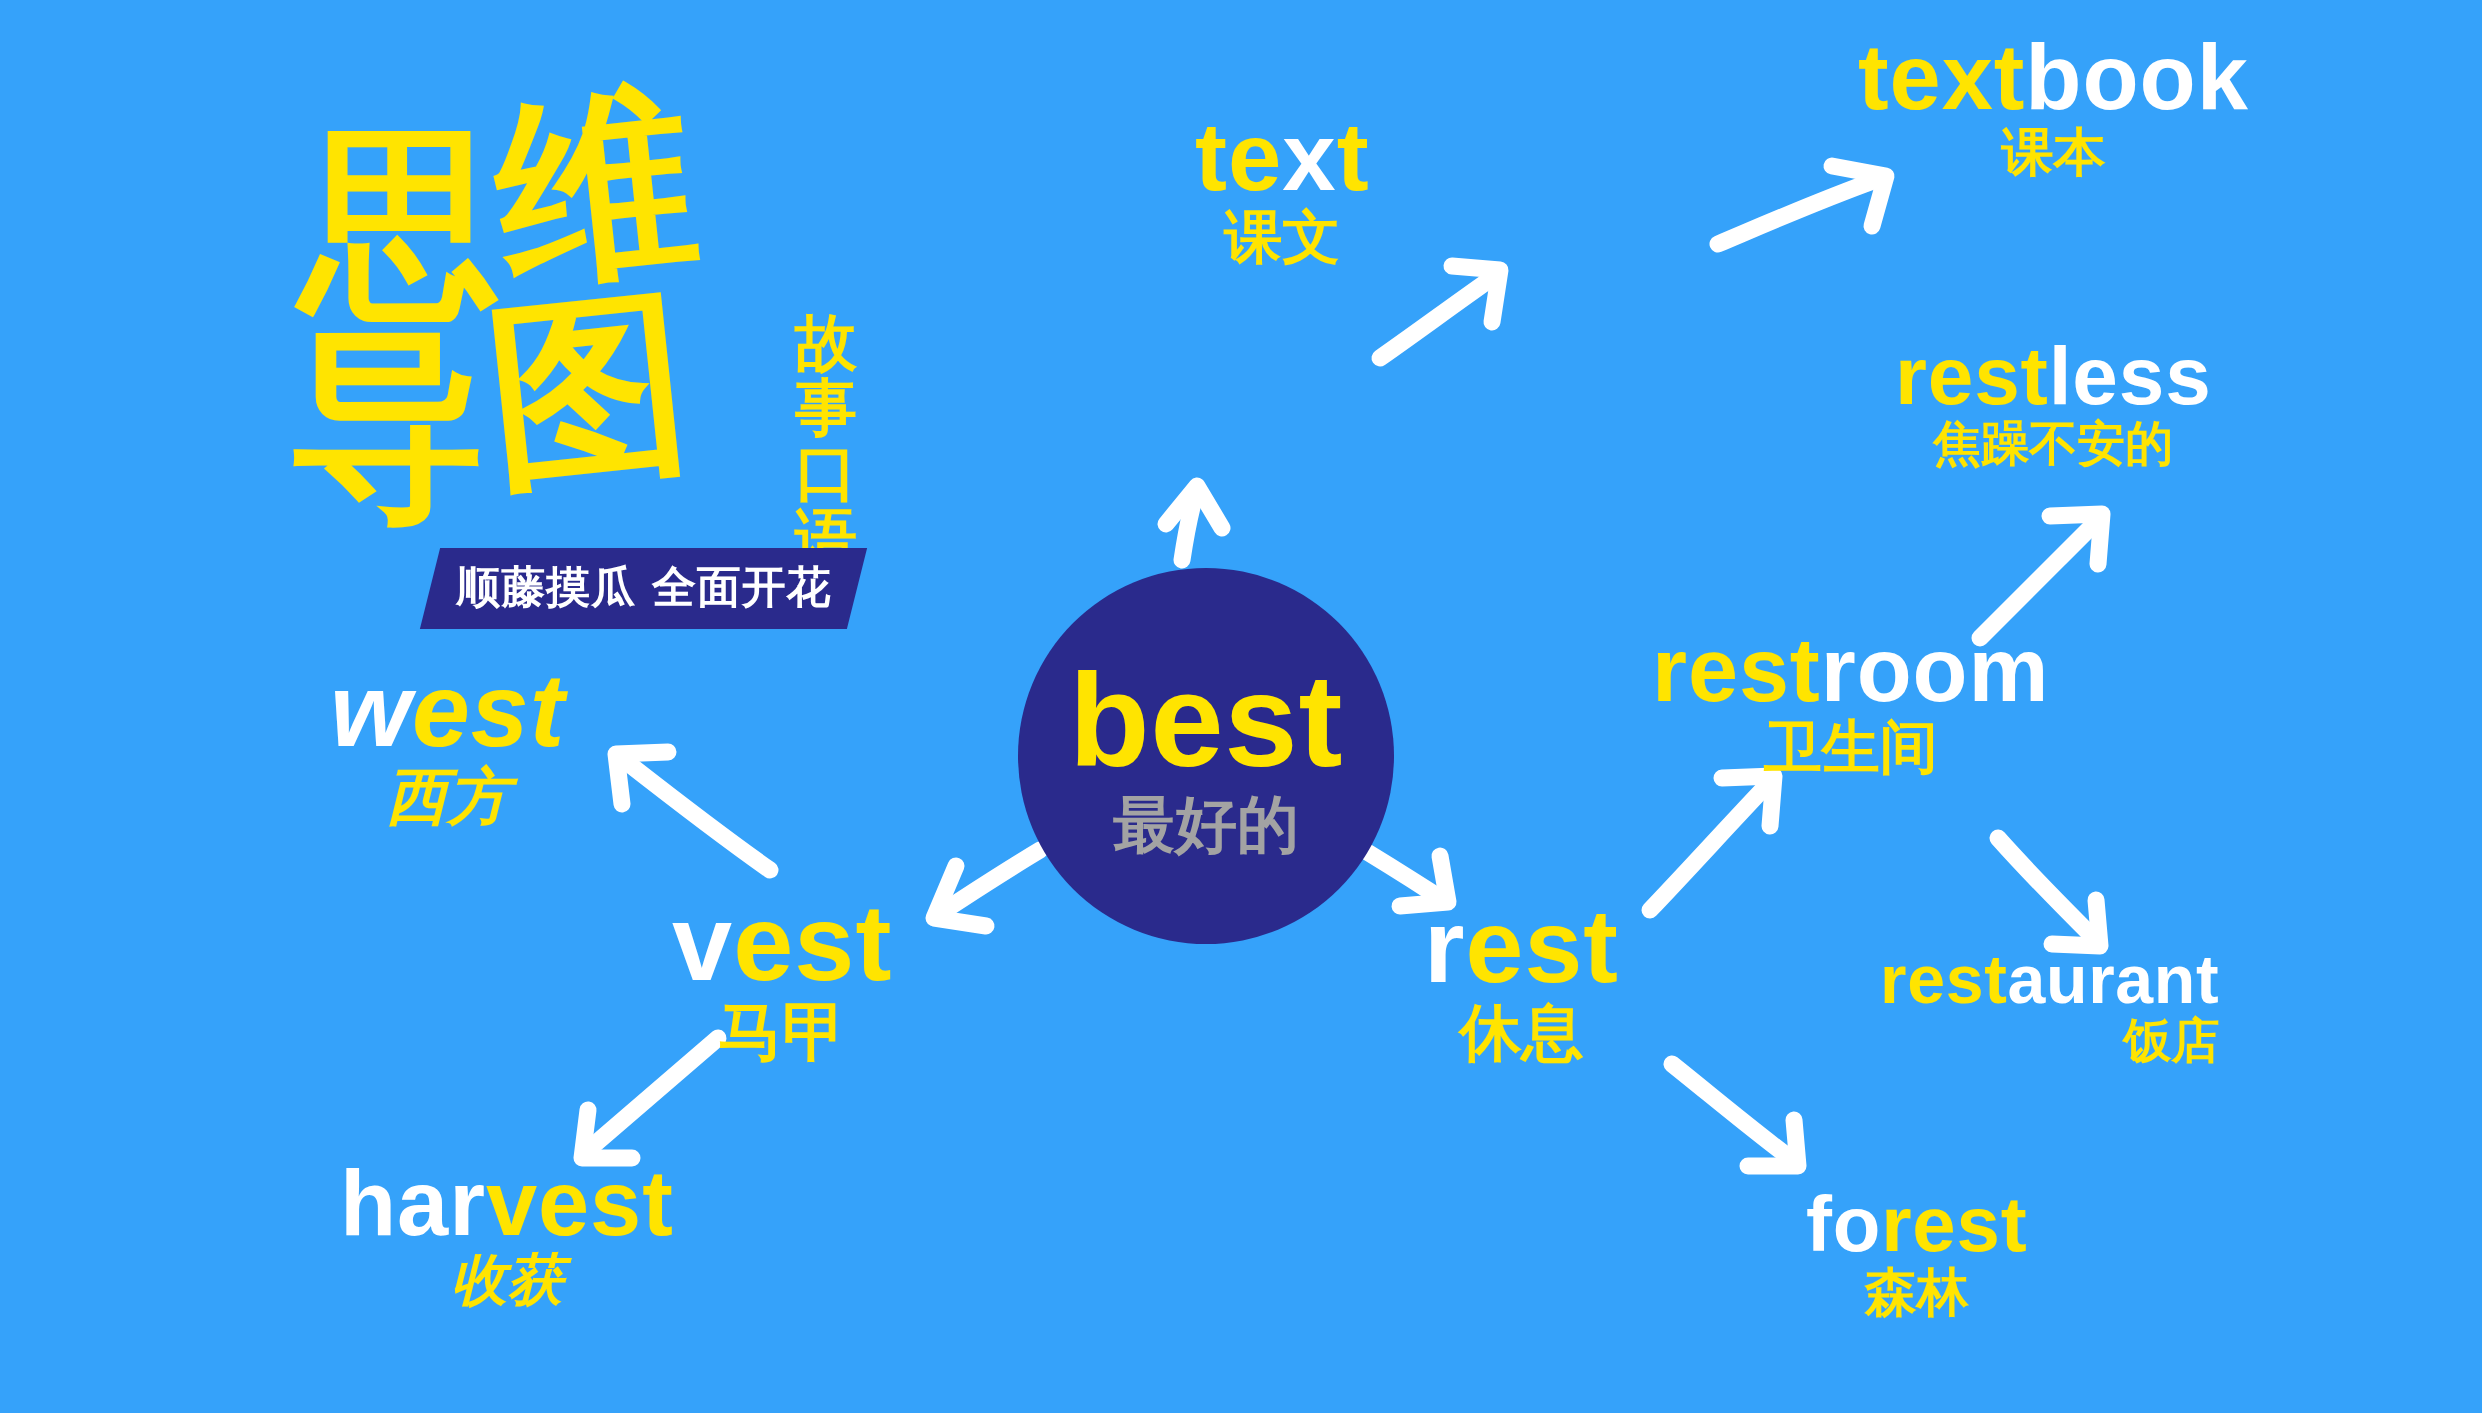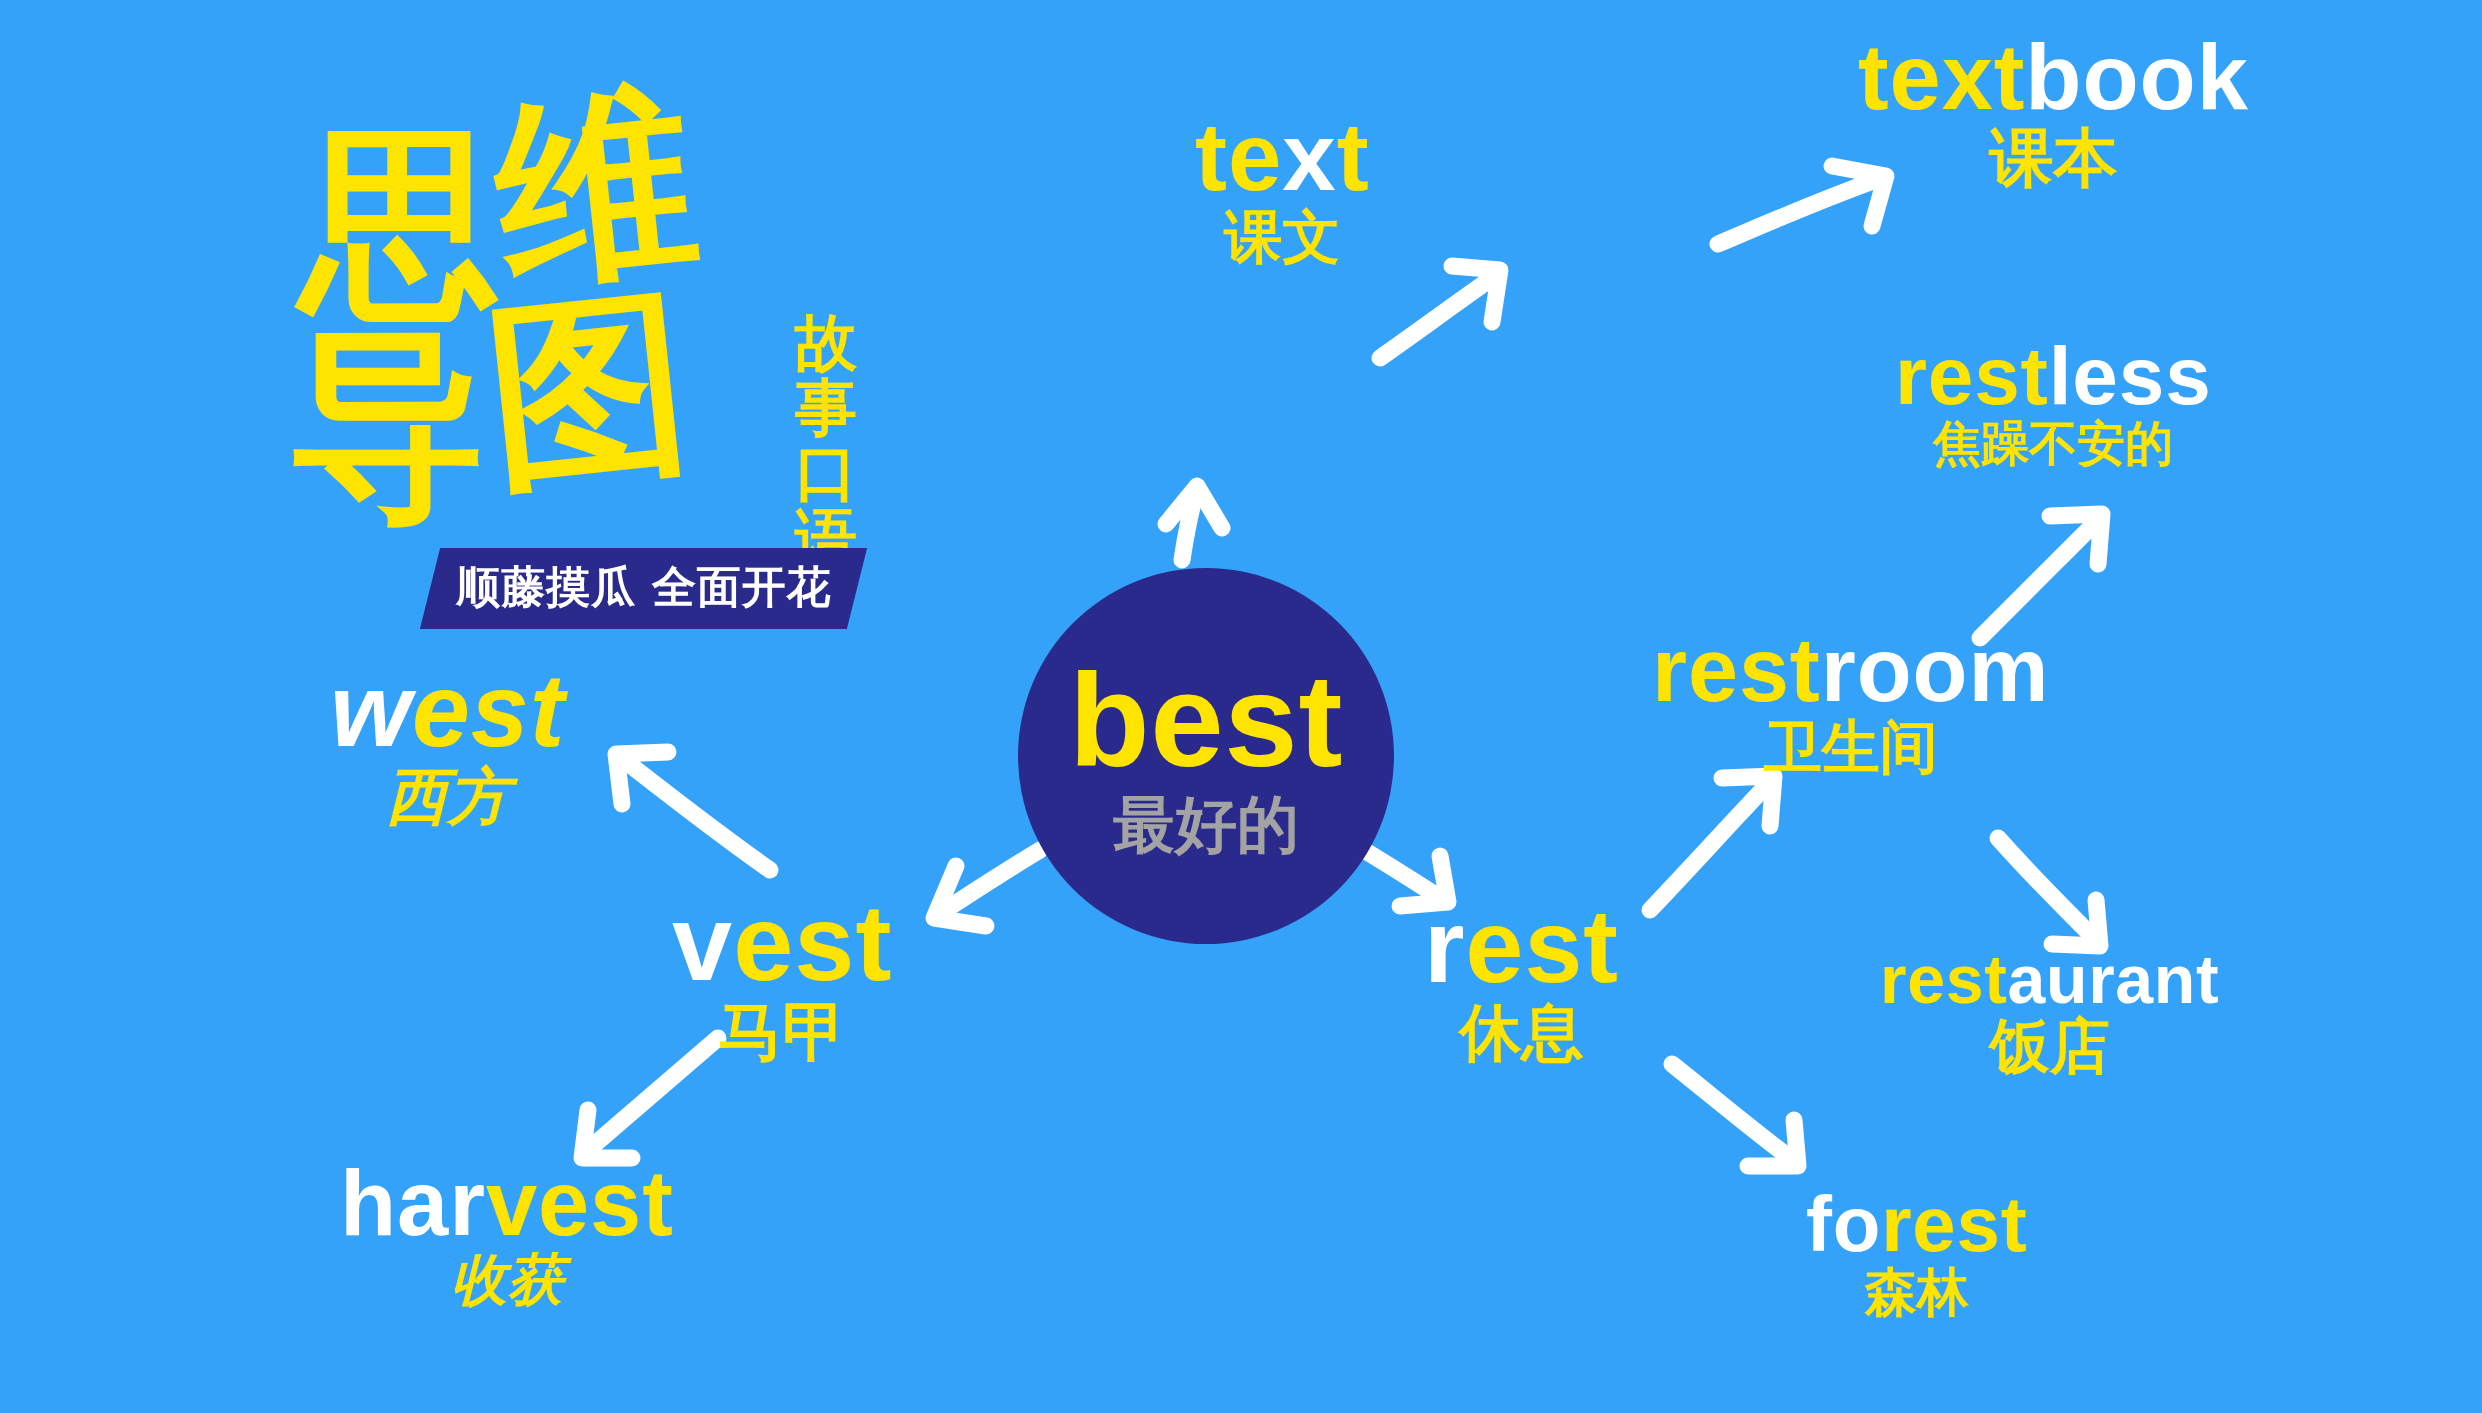--- a/index.html
+++ b/index.html
@@ -113,33 +113,33 @@
   #node-test      { left:884px;  top:200px;  }
   #node-test .word{ font-size:104px; }
   #node-test .cn  { font-size:62px; }
 
   #node-text      { left:1195px; top:110px;  }
   #node-text .word{ font-size:96px; }
   #node-text .cn  { font-size:58px; }
 
   #node-textbook      { left:1858px; top:32px; }
   #node-textbook .word{ font-size:92px; }
-  #node-textbook .cn  { font-size:64px; }
+  #node-textbook .cn  { font-size:52px; }
 
   #node-restless      { left:1895px; top:336px; }
   #node-restless .word{ font-size:82px; }
   #node-restless .cn  { font-size:48px; }
 
   #node-restroom      { left:1652px; top:626px; }
   #node-restroom .word{ font-size:90px; }
   #node-restroom .cn  { font-size:58px; }
 
   #node-restaurant      { left:1880px; top:946px; }
   #node-restaurant .word{ font-size:68px; }
-  #node-restaurant .cn  { font-size:60px; }
+  #node-restaurant .cn  { font-size:48px;text-align:right; }
 
   #node-rest      { left:1424px; top:896px; }
   #node-rest .word{ font-size:104px; }
   #node-rest .cn  { font-size:62px; }
 
   #node-forest      { left:1806px; top:1186px; }
   #node-forest .word{ font-size:78px; }
   #node-forest .cn  { font-size:52px; }
 
   #node-west      { left:330px;  top:660px;font-style:italic; }

